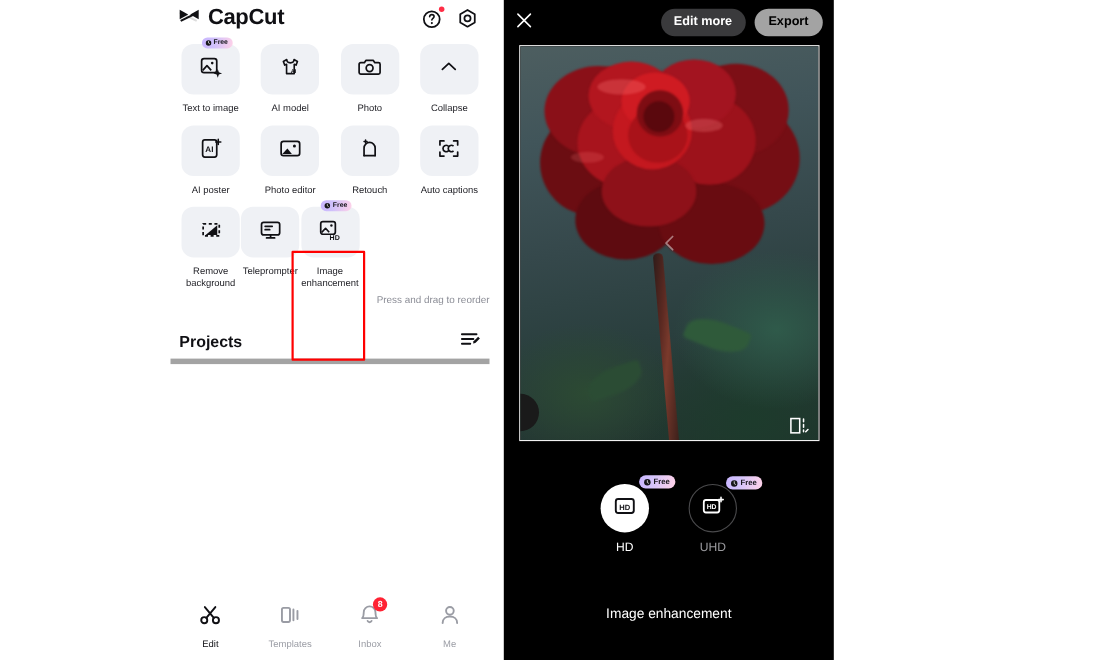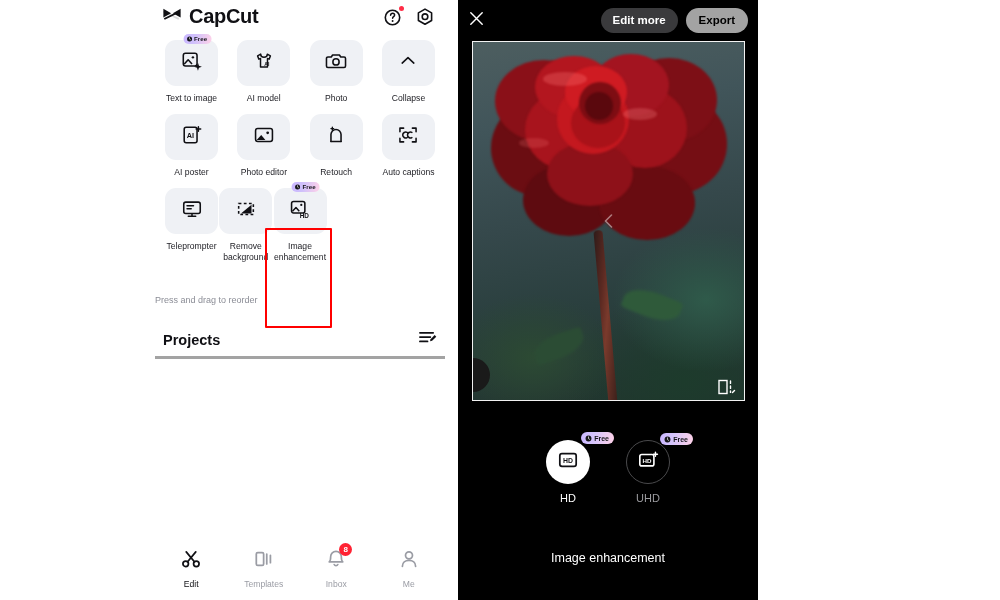--- a/index.html
+++ b/index.html
@@ -64,21 +64,21 @@
     transform: translateX(-30%);
     display: flex; align-items: center; gap: 2px;
     padding: 1px 4px 1px 3px; border-radius: 7px;
     background: linear-gradient(100deg, #c9b6ff 0%, #cfc0fb 40%, #ffd2e8 100%);
     font-size: 6.2px; font-weight: 700; color: #17171c;
     white-space: nowrap; line-height: 8px;
   }
   .free-badge .clk { width: 6px; height: 6px; display: block; }
 
   .reorder-hint {
-    margin-top: 32px; text-align: left;
+    margin-top: 4px; text-align: right;
     font-size: 9px; color: #8b8d96;
   }
 
   
   .new-project {
     margin: 12px 6px 0 6px;
     height: 96px; border-radius: 14px;
     background: linear-gradient(100deg, #4fdcf2 0%, #8ee7f7 28%, #bfe9f6 62%, #9edcf3 100%);
     display: flex; align-items: center; justify-content: center;
     gap: 11px; cursor: pointer;
@@ -87,21 +87,21 @@
     width: 24px; height: 24px; border-radius: 7px; background: #111114;
     display: flex; align-items: center; justify-content: center;
   }
   .np-label { font-size: 16px; font-weight: 700; color: #101014; }
 
   
   .projects-bar {
     margin-top: 18px; padding: 0 8px 0 8px;
     height: 36px; display: flex; align-items: center;
     justify-content: space-between;
-    border-bottom: 3px solid #a3a3a3;
+    border-bottom: 5px solid #a3a3a3;
   }
   .projects-title { font-size: 14.5px; font-weight: 700; color: #101014; }
 
   
   .bottom-nav {
     margin-top: auto; height: 58px;
     display: flex; align-items: flex-start; padding-top: 6px;
     background: #ffffff;
   }
   .nav-item {
@@ -380,40 +380,40 @@
           </div>
           <div class="tool-label">Auto captions</div>
         </div>
       </div>
 
       <div class="tool-row r3">
         <div class="tool-item">
           <div class="tool-tile">
             <span>
               <svg width="22" height="22" viewBox="0 0 24 24">
+                <path d="M4 6 h16 v12 H4 Z" fill="none" stroke="#101014" stroke-width="1.7" stroke-dasharray="3 2.6"></path>
+                <path d="M18 7.4 L18 17 L6.5 17 Z" fill="#101014"></path>
+              </svg>
+            </span>
+          </div>
+          <div class="tool-label">Remove background</div>
+        </div>
+
+        <div class="tool-item">
+          <div class="tool-tile">
+            <span>
+              <svg width="22" height="22" viewBox="0 0 24 24">
                 <rect x="3" y="4.5" width="18" height="12.5" rx="2.2" fill="none" stroke="#101014" stroke-width="1.7"></rect>
                 <path d="M6.6 8.5 h7 M6.6 11.8 h4.5" stroke="#101014" stroke-width="1.7" stroke-linecap="round"></path>
                 <path d="M8 20 h8" stroke="#101014" stroke-width="1.7" stroke-linecap="round"></path>
                 <path d="M12 17 v3" stroke="#101014" stroke-width="1.7"></path>
               </svg>
             </span>
           </div>
           <div class="tool-label">Teleprompter</div>
-        </div>
-
-        <div class="tool-item">
-          <div class="tool-tile">
-            <span>
-              <svg width="22" height="22" viewBox="0 0 24 24">
-                <path d="M4 6 h16 v12 H4 Z" fill="none" stroke="#101014" stroke-width="1.7" stroke-dasharray="3 2.6"></path>
-                <path d="M18 7.4 L18 17 L6.5 17 Z" fill="#101014"></path>
-              </svg>
-            </span>
-          </div>
-          <div class="tool-label">Remove background</div>
         </div>
 
         <div class="tool-item">
           <div class="tool-tile">
             <span class="free-badge">
               <svg class="clk" viewBox="0 0 10 10">
                   <circle cx="5" cy="5" r="4.2" fill="#17171c"></circle>
                   <path d="M5 2.7v2.5l1.6 1" stroke="#fff" stroke-width="1" fill="none" stroke-linecap="round"></path>
                 </svg>
               <span>Free</span>

